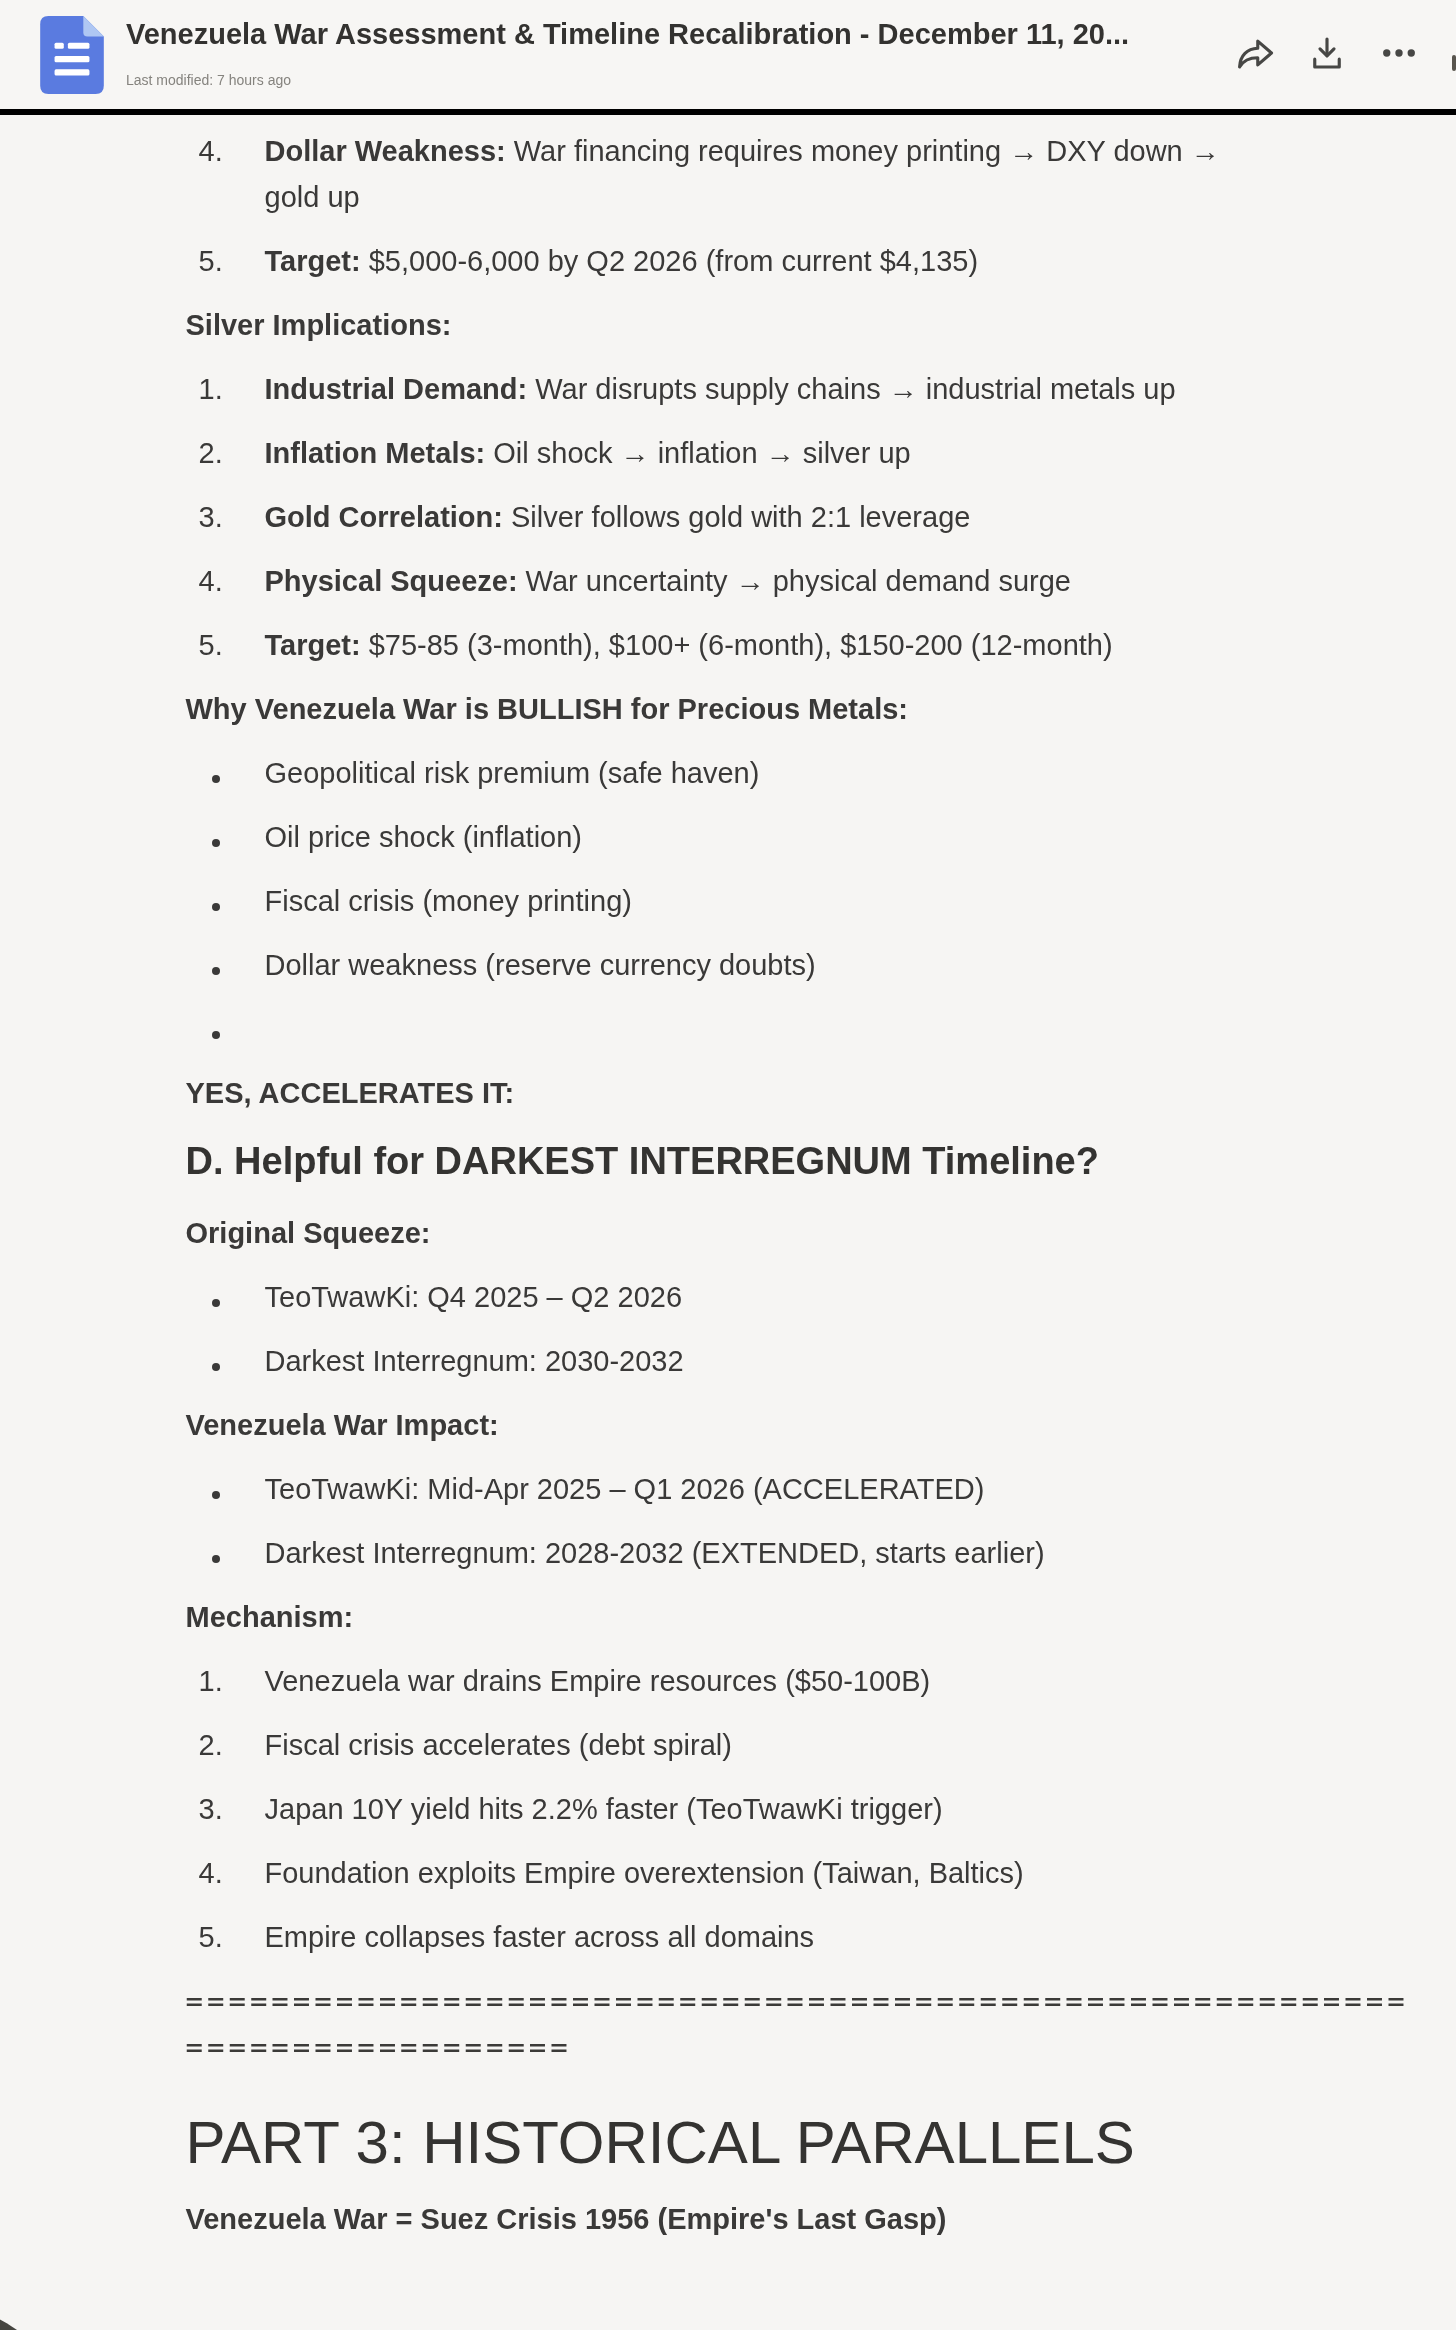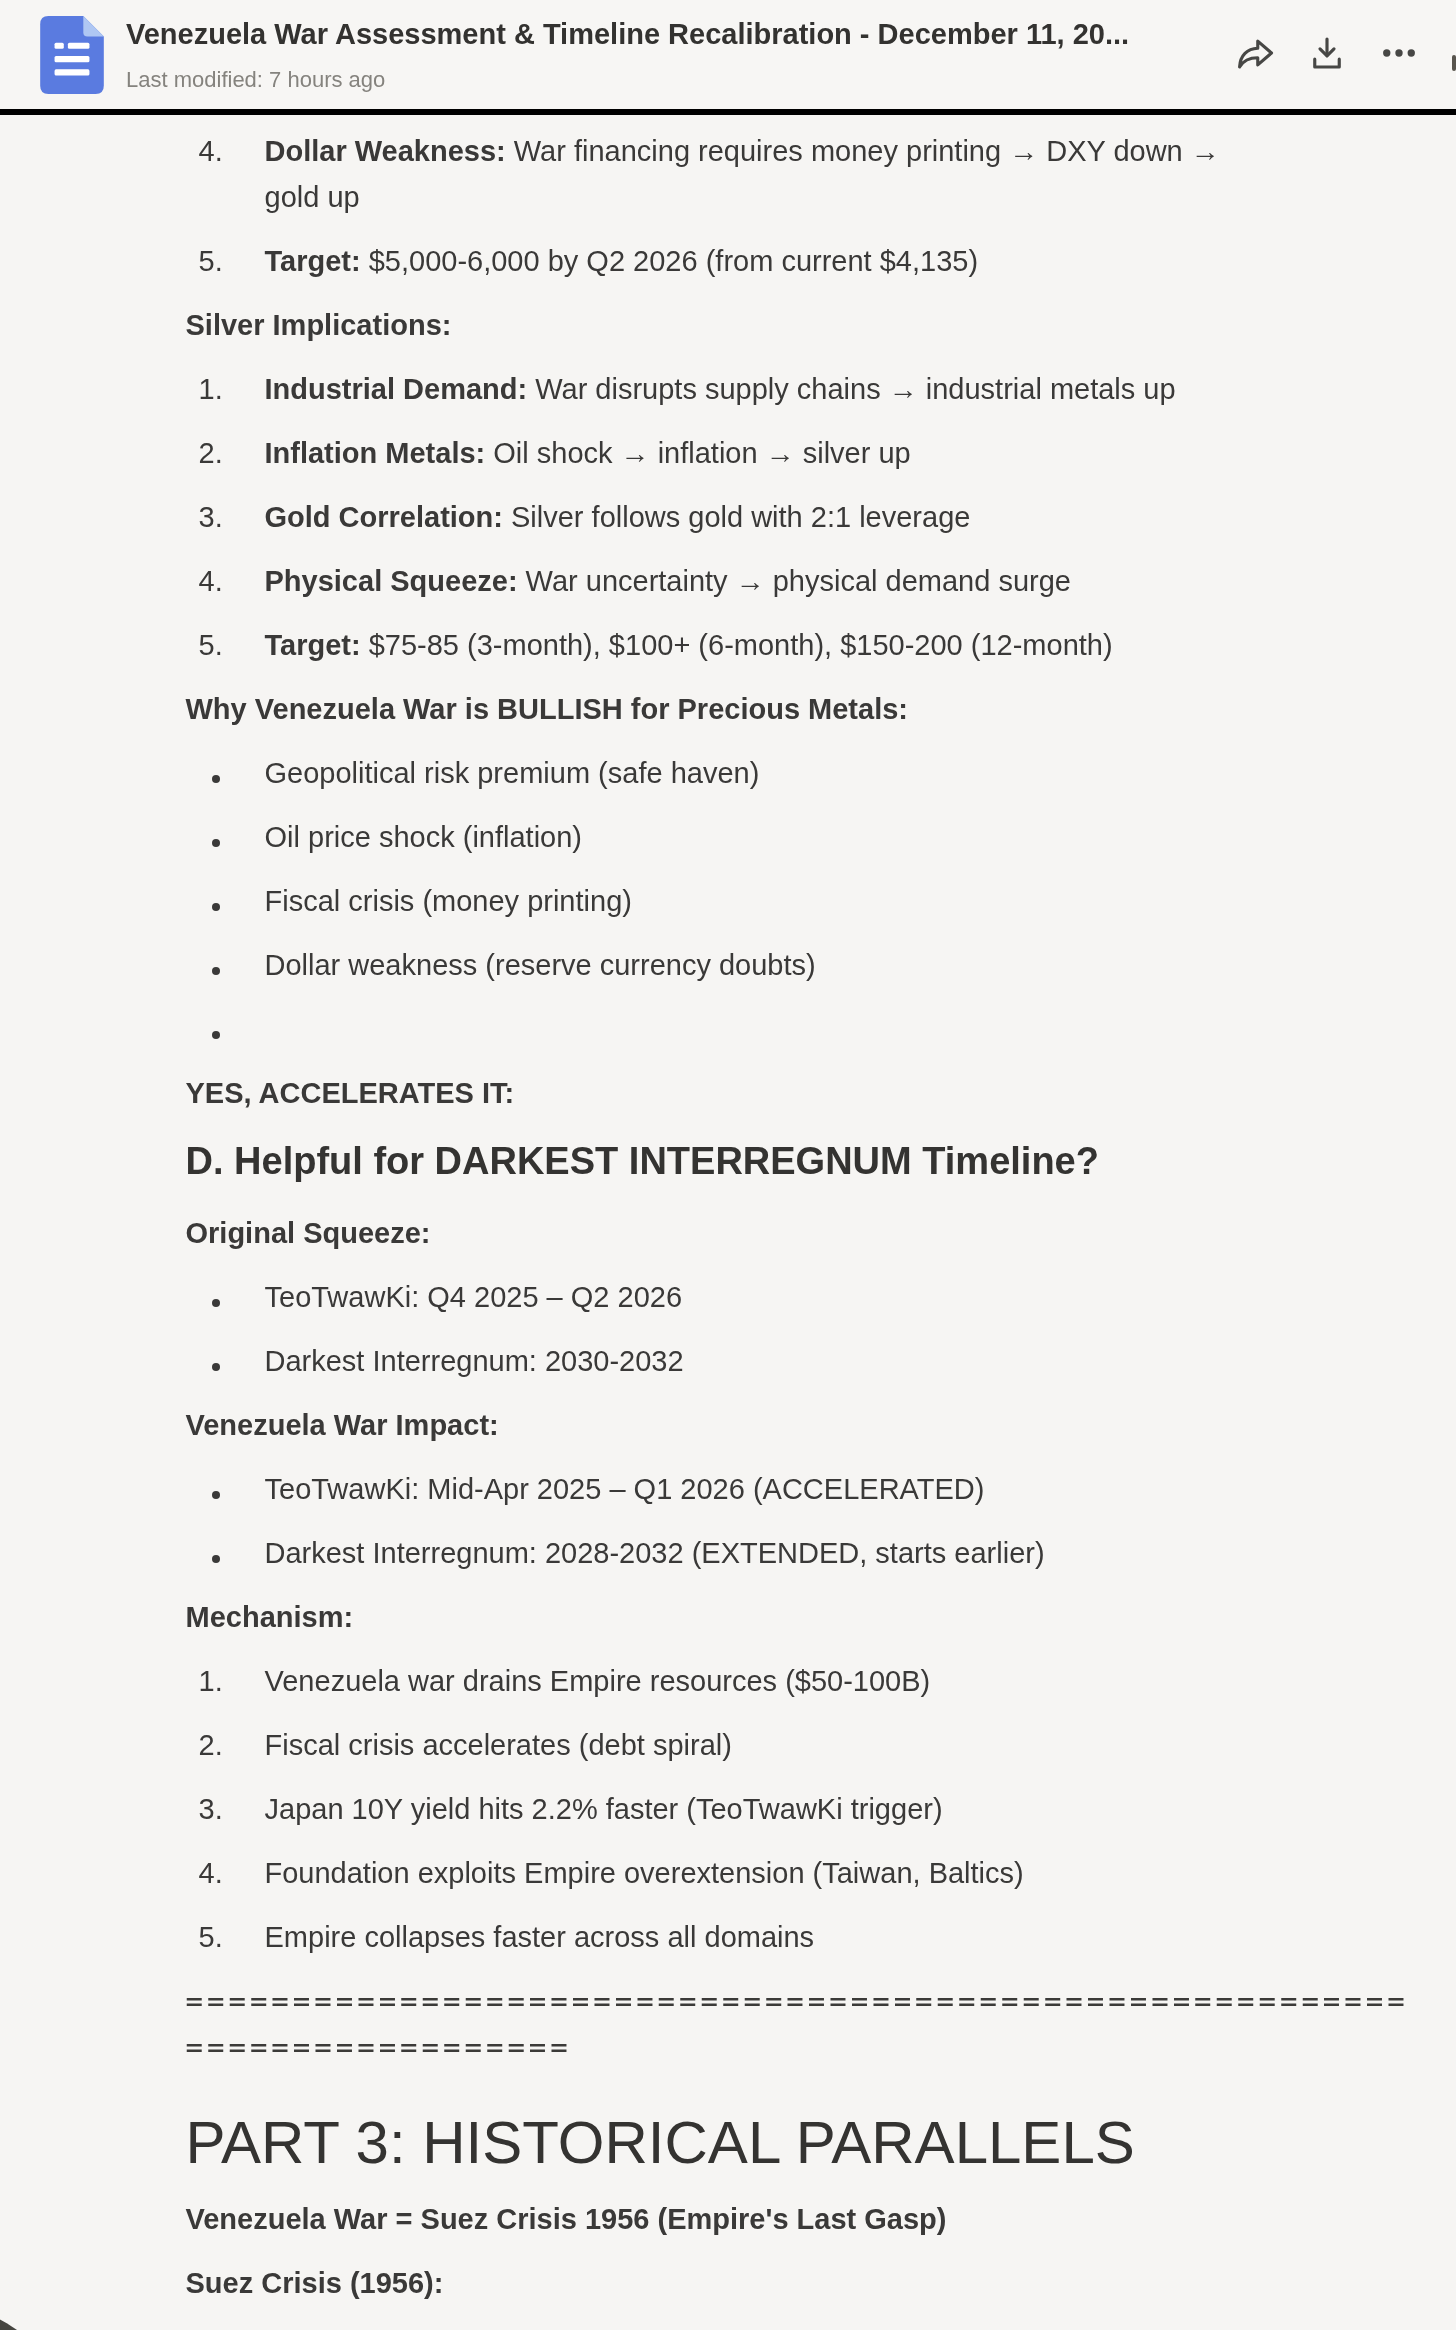--- a/index.html
+++ b/index.html
@@ -19,21 +19,21 @@
     box-sizing:border-box;
     background:#F7F6F4;
     border-bottom:6px solid #000000;
   }
   .doc-icon{flex:0 0 auto;margin-right:22px;display:flex;}
   .header-titles{min-width:0;}
   .header-title{
     font-size:29px;font-weight:700;color:#333230;
     line-height:36px;white-space:nowrap;
   }
-  .header-subtitle{font-size:22px;color:#85837E;line-height:28px;margin-top:14px;}
+  .header-subtitle{font-size:14px;color:#85837E;line-height:28px;margin-top:14px;}
   .header-actions{margin-left:auto;display:flex;align-items:center;gap:26px;}
   .icon-btn{
     width:46px;height:46px;display:flex;align-items:center;justify-content:center;
     background:none;border:none;padding:0;cursor:pointer;
   }
   .scroll-thumb{
     position:absolute;top:55px;right:0;width:4px;height:16px;
     background:#59564F;border-radius:2px;
   }
   .corner-partial{
@@ -201,18 +201,17 @@
       <div class="block li">
         <span class="marker">5.</span>
         <span class="li-text">Empire collapses faster across all domains</span>
       </div>
       <div class="block divider">
         <div>=========================================================</div>
         <div>==================</div>
       </div>
       <div class="block h1">PART 3: HISTORICAL PARALLELS</div>
       <div class="block pbold">Venezuela War = Suez Crisis 1956 (Empire's Last Gasp)</div>
-      <div class="block pbold">Suez Crisis (1956):</div>
     </div>
 
   <div class="scroll-thumb"></div>
   <div class="corner-partial"></div>
 </div>
 
 </body></html>

